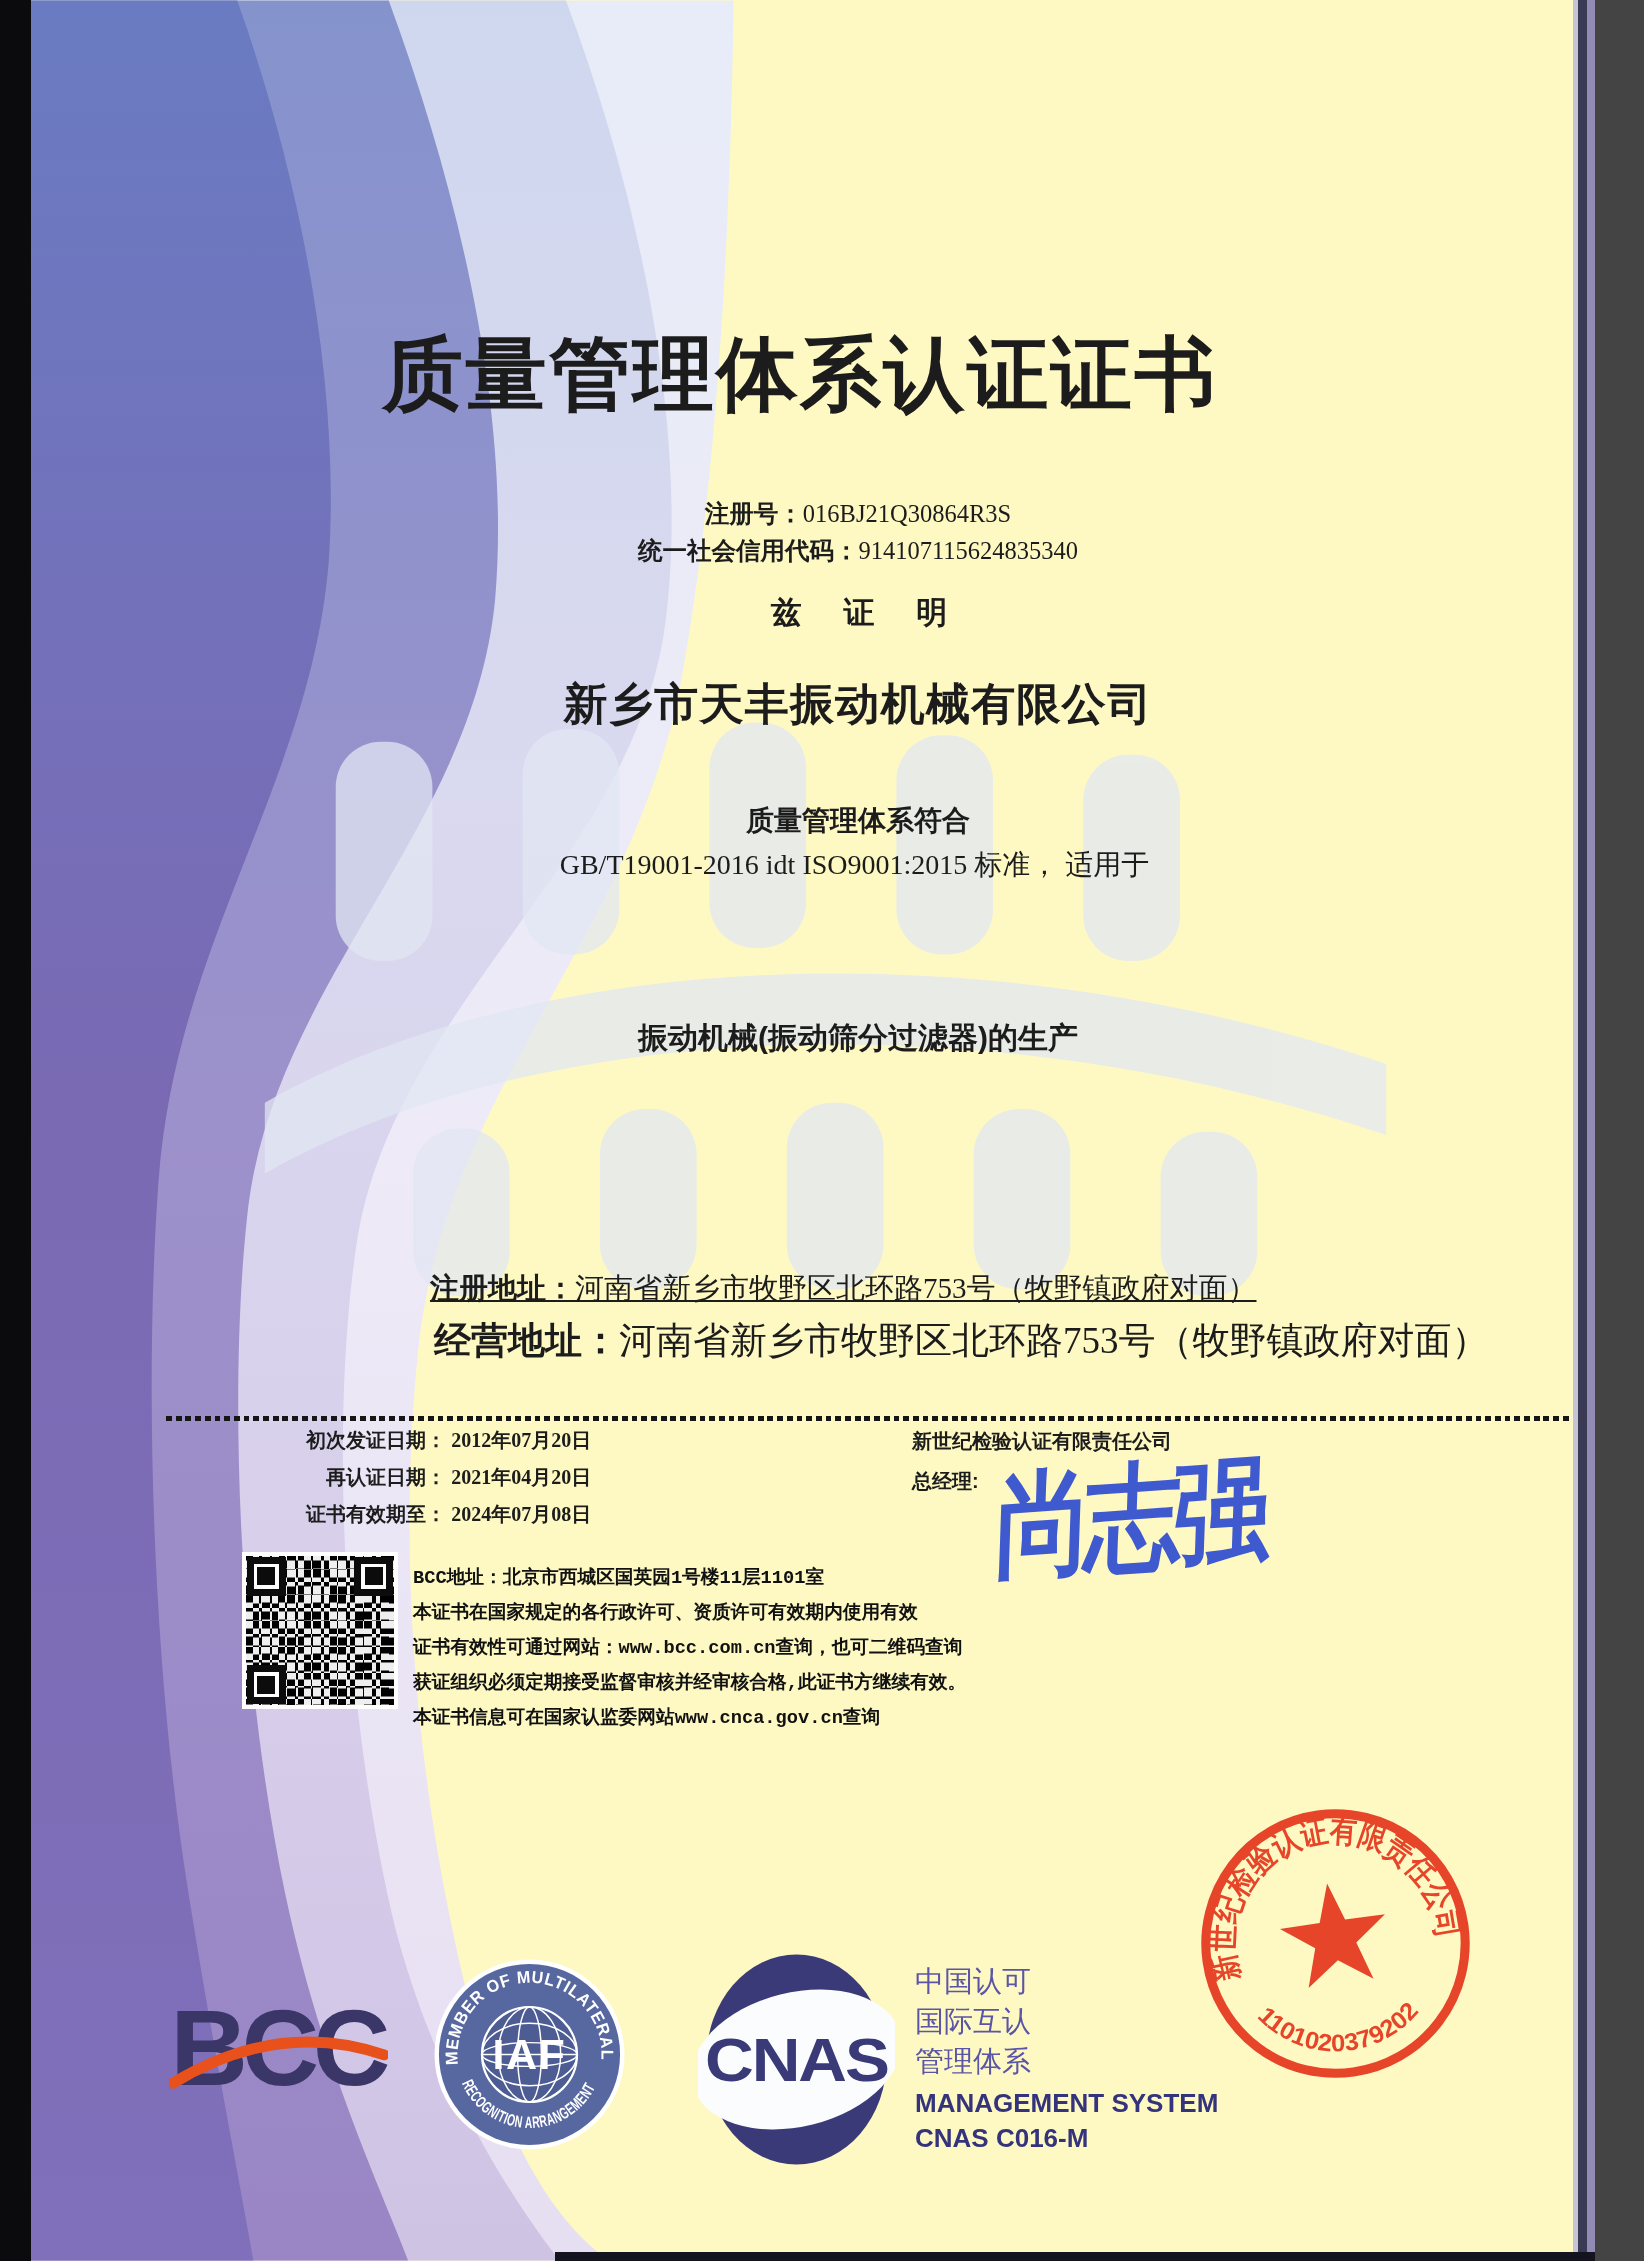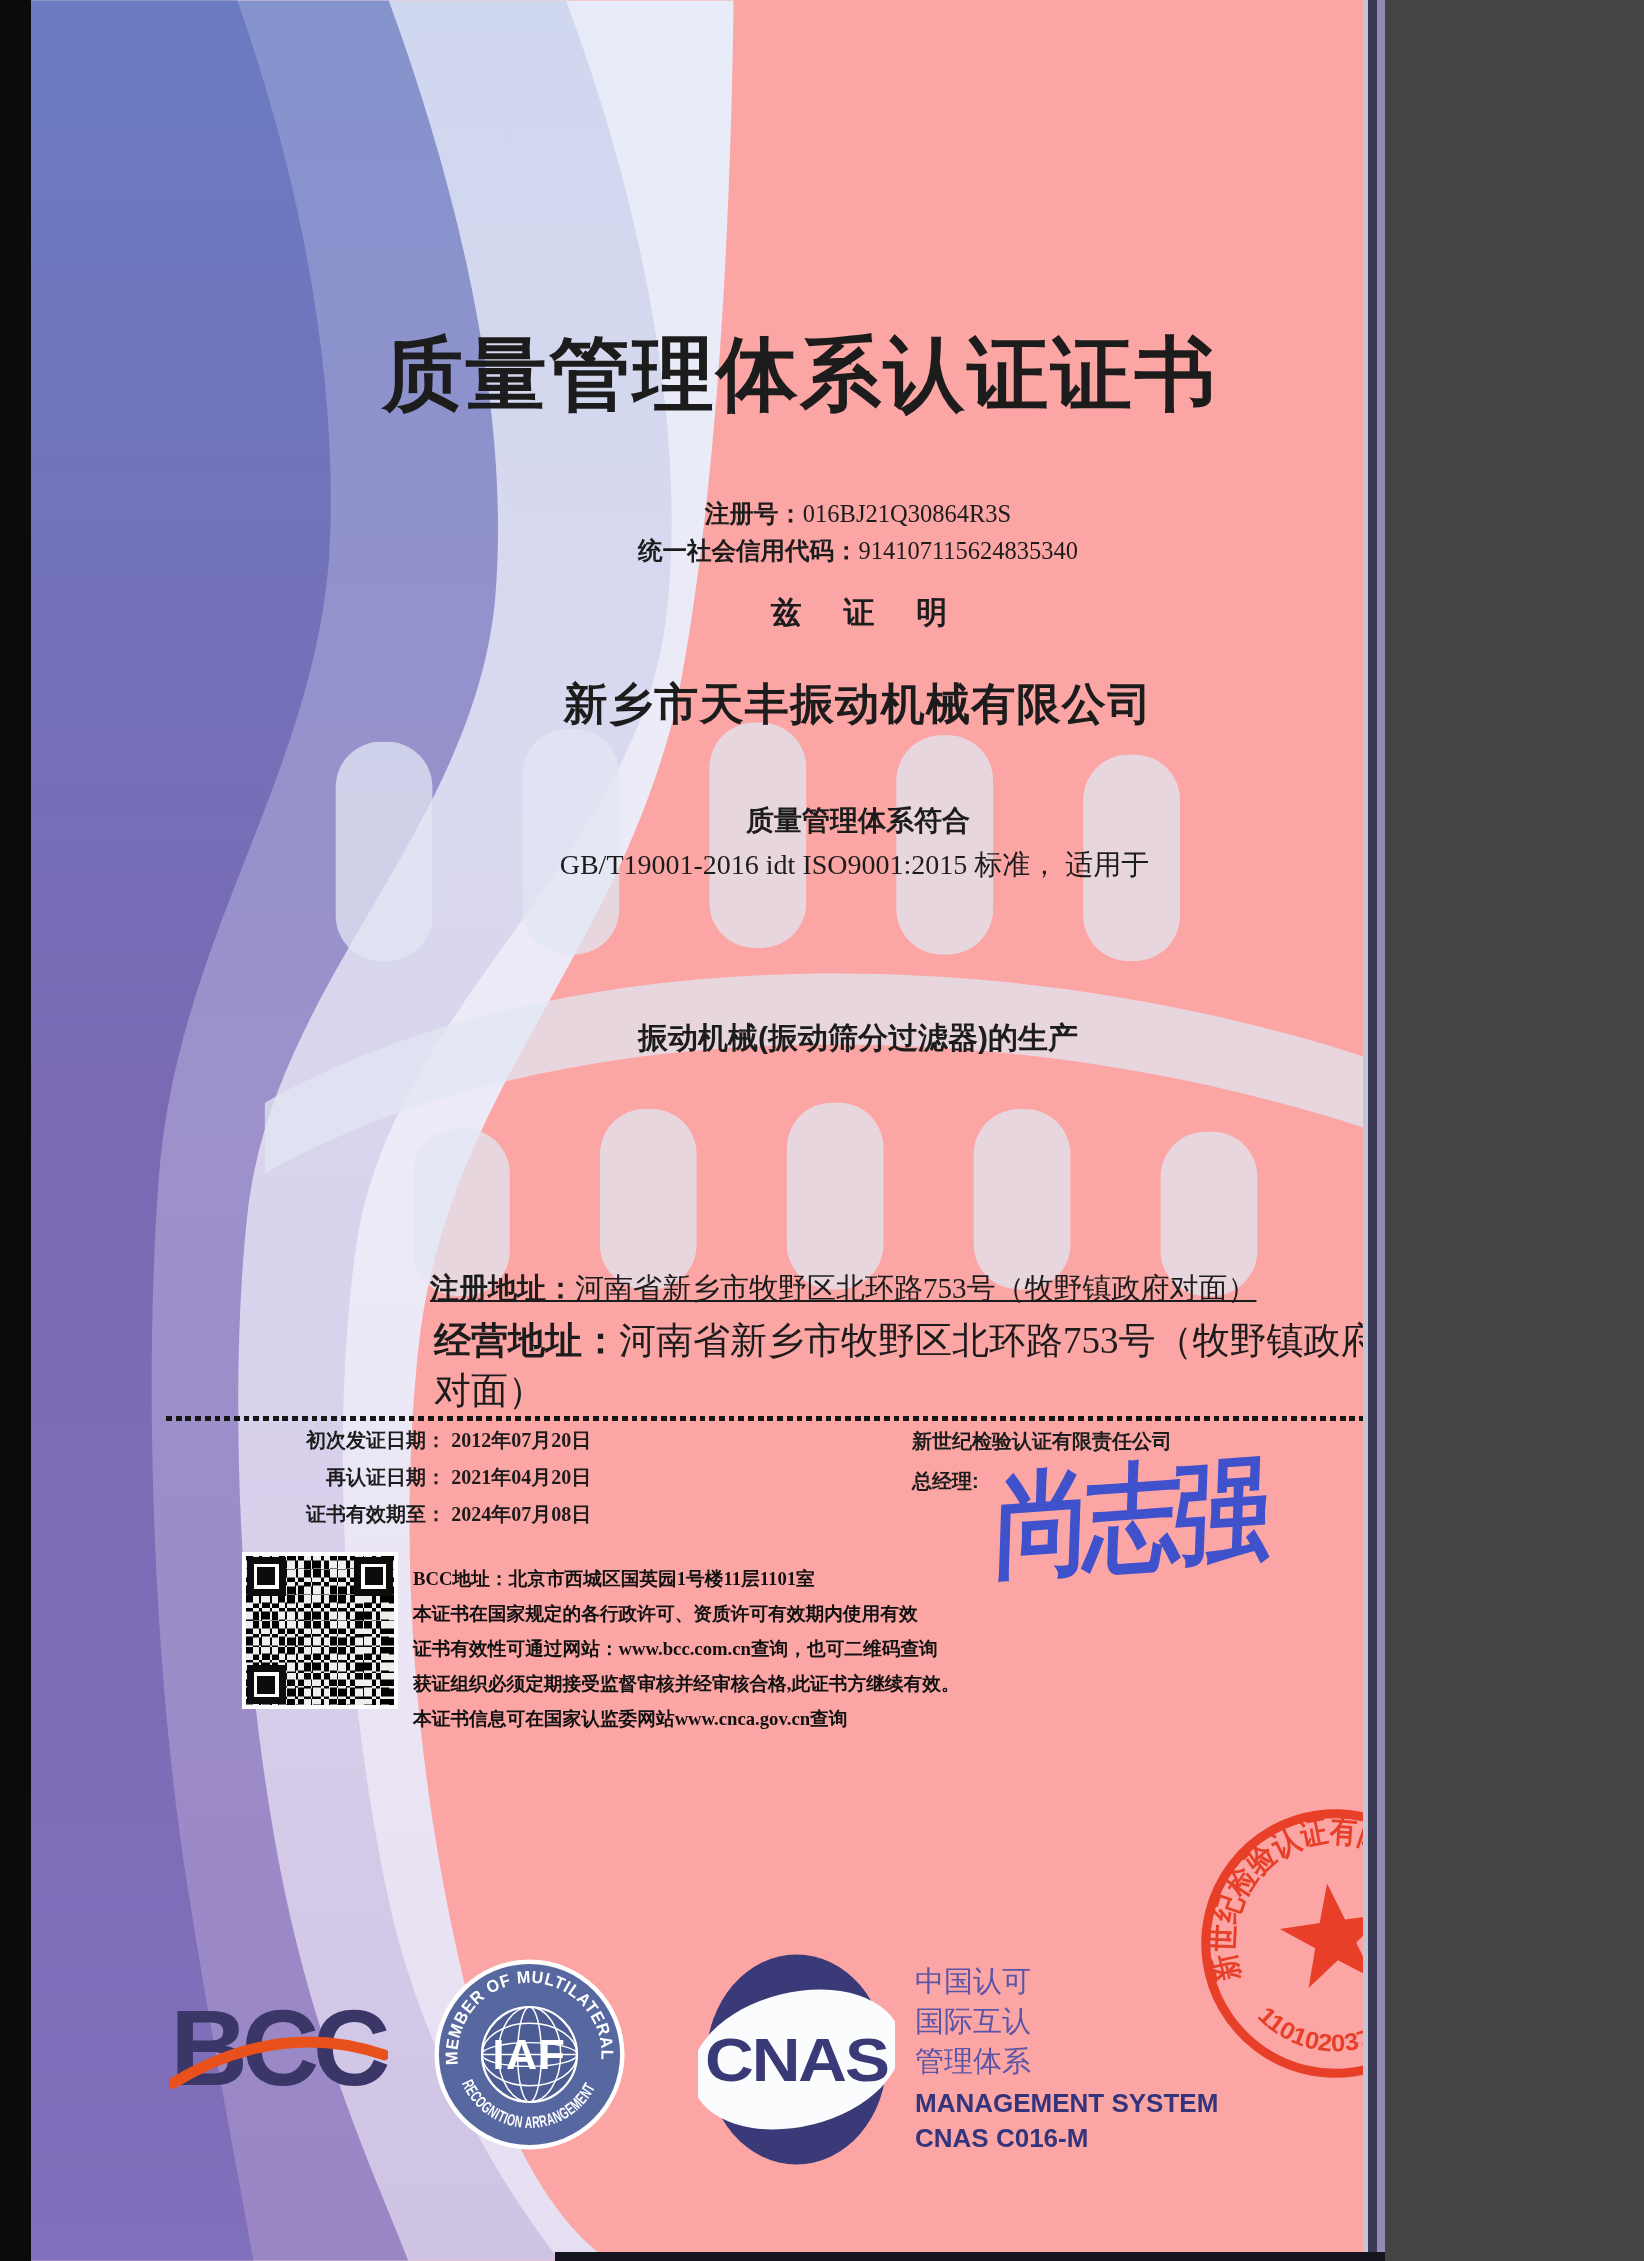--- a/index.html
+++ b/index.html
@@ -1,19 +1,19 @@
 <!DOCTYPE html>
 <html style="font-size:10.3px"><head>
 <meta charset="utf-8">
 <style>
   html,body{margin:0;padding:0;background:#444;}
   .page{
     position:relative;
-    width:1385px;height:2261px;
-    background:#fca5a5;
+    width:1595px;height:2261px;
+    background:#fef9c3;
     overflow:hidden;
     font-family:"Liberation Serif", serif;
     color:#1c1c1c;
   }
   .abs{position:absolute;}
   
   .edge-left{left:0;top:0;width:31px;height:2261px;background:#0b0b0d;}
   .edge-right{right:0;top:0;width:22px;height:2261px;
     background:linear-gradient(90deg,#c3c4d6 0 5.2px,#3a3a55 5.2px 14px,#928cb4 14px 22px);}
   .edge-bottom{left:555px;top:2252px;width:1071px;height:9px;background:#14141f;}
@@ -46,21 +46,21 @@
     background:
       repeating-conic-gradient(#101010 0% 25%, #ffffff 0% 50%) 0px 0px / 26px 26px,
       repeating-conic-gradient(#101010 0% 25%, #ffffff 0% 50%) 7px 4.5px / 17px 17px;
     background-blend-mode:difference;}
   .finder{position:absolute;width:24.5px;height:24.5px;border:7.7px solid #0c0c0c;background:#fff;
     display:flex;align-items:center;justify-content:center;}
   .finder .core{width:18px;height:18px;background:#0c0c0c;}
   .f-tl{left:5.2px;top:5.2px;} .f-tr{right:5.2px;top:5.2px;} .f-bl{left:5.2px;bottom:5.2px;}
   
   .notes{left:413px;top:1561px;font-size:18.7px;line-height:35px;font-weight:700;
-    font-family:Liberation Serif, serif;color:#111;}
+    font-family:Liberation Mono, monospace;color:#111;}
   
   .accr{left:915px;top:1961px;font-family:"Liberation Sans",sans-serif;}
   .accr .zh{font-size:29px;line-height:40px;color:#5b55a8;font-weight:500;}
   .accr .en{font-size:26px;line-height:35px;color:#34347c;font-weight:800;}
   .svgabs{position:absolute;}
 </style>
 </head>
 <body>
 
 <div class="page">

